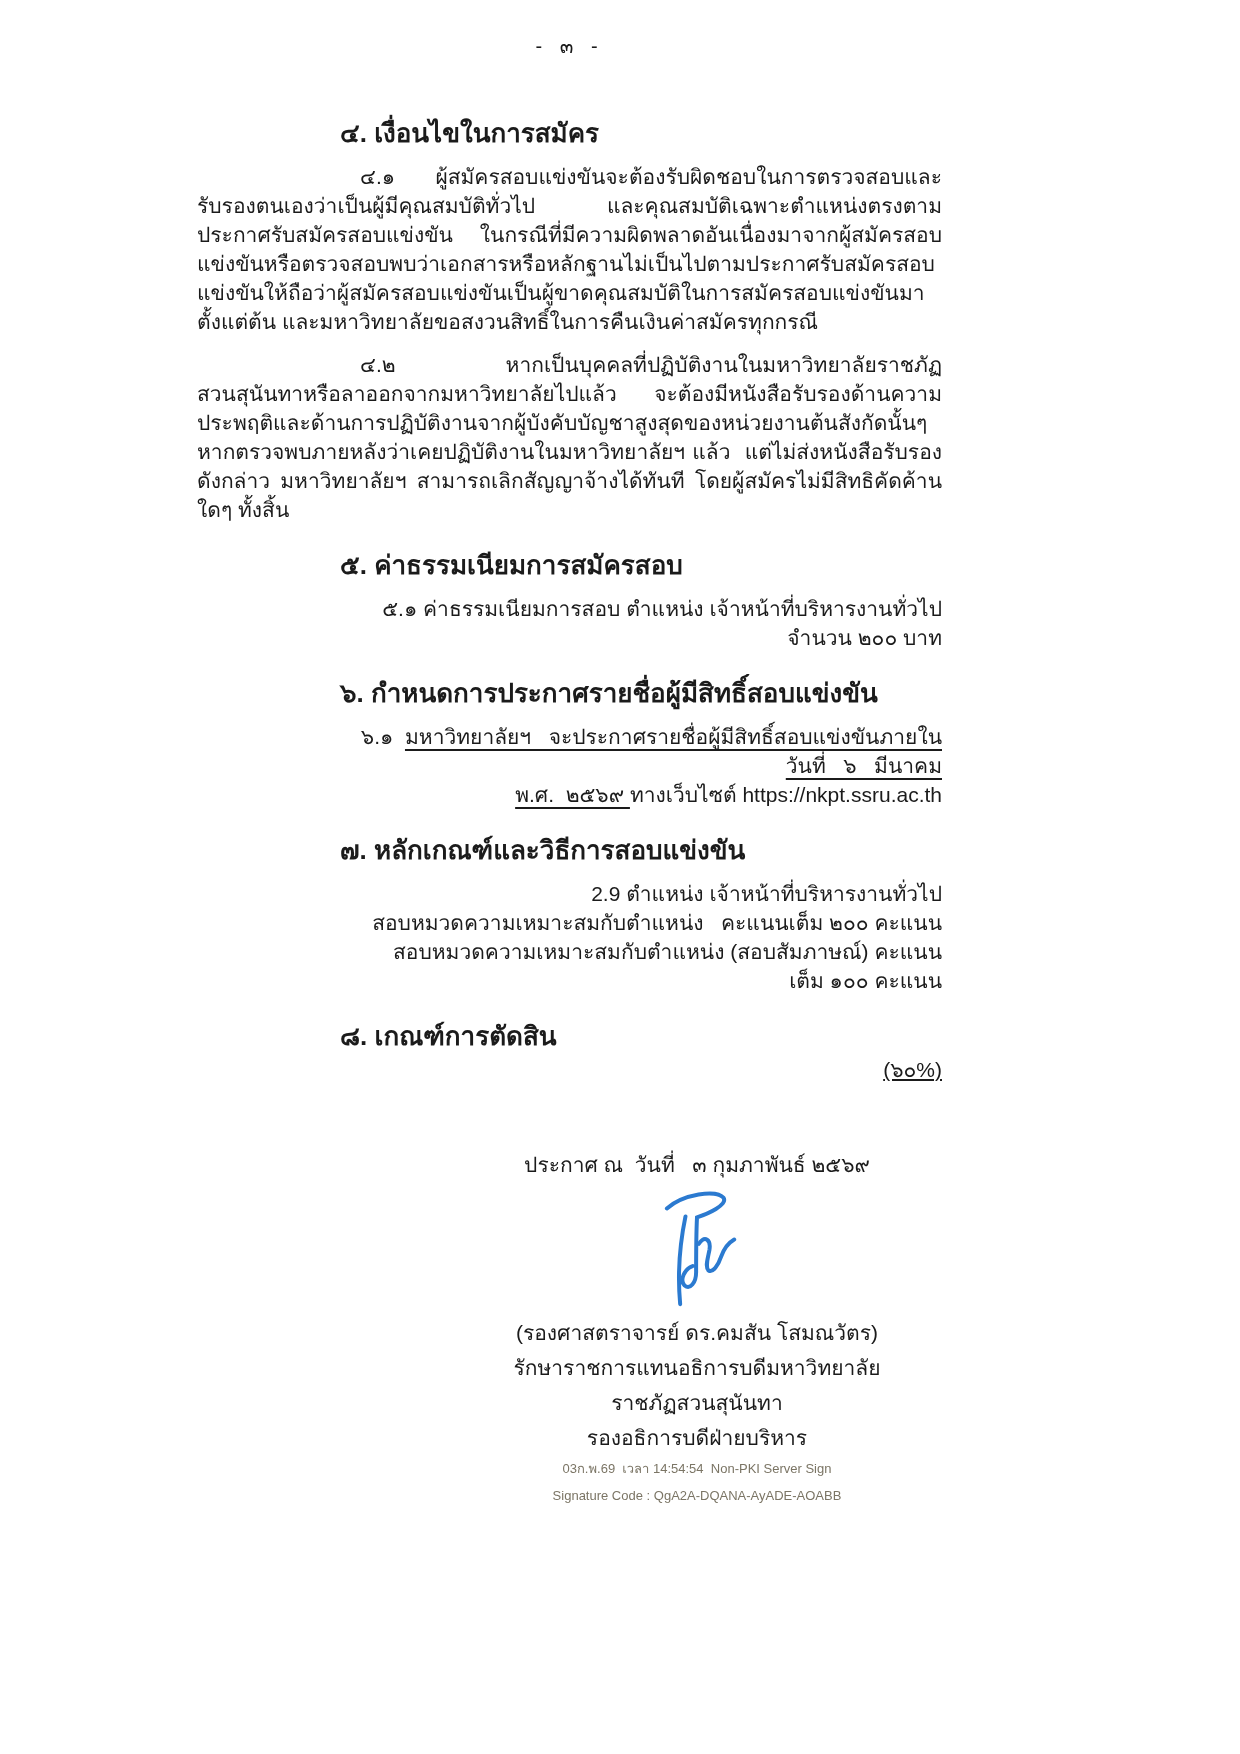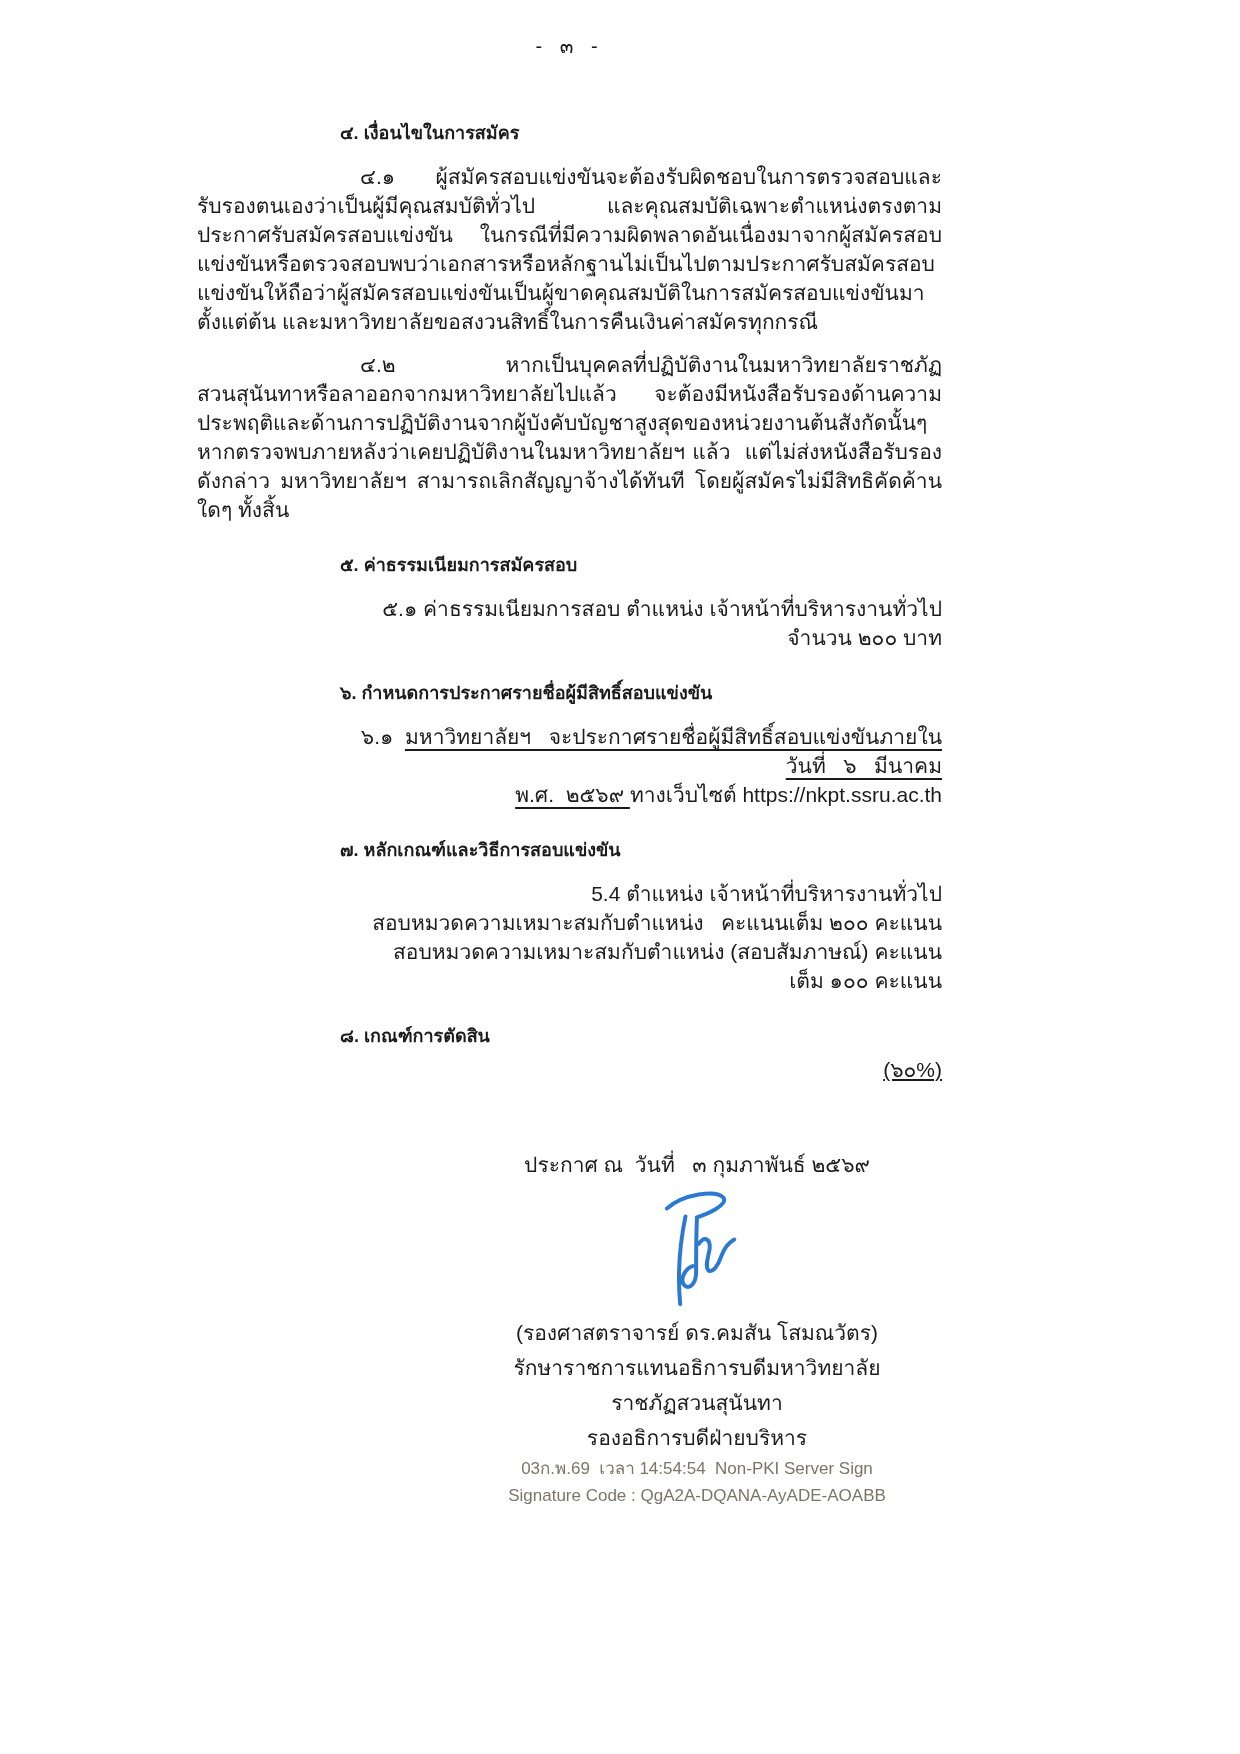--- a/index.html
+++ b/index.html
@@ -19,21 +19,21 @@
     margin-left: 197px;
     text-align: center;
     font-size: 20px;
     letter-spacing: 6px;
   }
   .content {
     width: 745px;
     margin-left: 197px;
   }
   .sec-heading {
-    font-size: 18px;
+    font-size: 26px;
     font-weight: bold;
     margin: 26px 0 4px 143px;
     line-height: 30px;
     white-space: pre-wrap;
   }
   .sec-heading.first { margin-top: 56px; }
   p { margin: 0; }
   .para {
     font-size: 21px;
     line-height: 29px;
@@ -65,21 +65,21 @@
     line-height: 29px;
     white-space: pre-wrap;
   }
   .signature-wrap { margin-top: 10px; height: 126px; }
   .signer-name, .signer-title {
     font-size: 21px;
     line-height: 35px;
     white-space: pre-wrap;
   }
   .stamp {
-    font-size: 17px;
+    font-size: 13px;
     line-height: 27px;
     color: #7b7565;
     white-space: pre-wrap;
   }
 </style>
 </head>
 <body>
 
 <div class="page">
 
@@ -91,21 +91,21 @@
     <p class="para justify">๔.๑ ผู้สมัครสอบแข่งขันจะต้องรับผิดชอบในการตรวจสอบและรับรองตนเองว่าเป็นผู้มีคุณสมบัติทั่วไป  และคุณสมบัติเฉพาะตำแหน่งตรงตามประกาศรับสมัครสอบแข่งขัน  ในกรณีที่มีความผิดพลาดอันเนื่องมาจากผู้สมัครสอบแข่งขันหรือตรวจสอบพบว่าเอกสารหรือหลักฐานไม่เป็นไปตามประกาศรับสมัครสอบแข่งขันให้ถือว่าผู้สมัครสอบแข่งขันเป็นผู้ขาดคุณสมบัติในการสมัครสอบแข่งขันมาตั้งแต่ต้น และมหาวิทยาลัยขอสงวนสิทธิ์ในการคืนเงินค่าสมัครทุกกรณี</p>
     <p class="para justify">๔.๒ หากเป็นบุคคลที่ปฏิบัติงานในมหาวิทยาลัยราชภัฏสวนสุนันทาหรือลาออกจากมหาวิทยาลัยไปแล้ว  จะต้องมีหนังสือรับรองด้านความประพฤติและด้านการปฏิบัติงานจากผู้บังคับบัญชาสูงสุดของหน่วยงานต้นสังกัดนั้นๆ  หากตรวจพบภายหลังว่าเคยปฏิบัติงานในมหาวิทยาลัยฯ แล้ว  แต่ไม่ส่งหนังสือรับรองดังกล่าว มหาวิทยาลัยฯ สามารถเลิกสัญญาจ้างได้ทันที โดยผู้สมัครไม่มีสิทธิคัดค้านใดๆ ทั้งสิ้น</p>
 
     <h2 class="sec-heading">๕. ค่าธรรมเนียมการสมัครสอบ</h2>
     <p class="para">๕.๑ ค่าธรรมเนียมการสอบ ตำแหน่ง เจ้าหน้าที่บริหารงานทั่วไป  จำนวน ๒๐๐ บาท</p>
 
     <h2 class="sec-heading">๖. กำหนดการประกาศรายชื่อผู้มีสิทธิ์สอบแข่งขัน</h2>
     <p class="para"><span>๖.๑  </span><span class="underline">มหาวิทยาลัยฯ   จะประกาศรายชื่อผู้มีสิทธิ์สอบแข่งขันภายในวันที่   ๖   มีนาคม</span><br><span class="underline">พ.ศ.  ๒๕๖๙ </span><span>ทางเว็บไซต์ https://nkpt.ssru.ac.th</span></p>
 
     <h2 class="sec-heading">๗. หลักเกณฑ์และวิธีการสอบแข่งขัน</h2>
-    <p class="para">5.4 ตำแหน่ง เจ้าหน้าที่บริหารงานทั่วไป</p>
+    <p class="para">2.9 ตำแหน่ง เจ้าหน้าที่บริหารงานทั่วไป</p>
     <p class="para sub">สอบหมวดความเหมาะสมกับตำแหน่ง   คะแนนเต็ม ๒๐๐ คะแนน</p>
     <p class="para sub">สอบหมวดความเหมาะสมกับตำแหน่ง (สอบสัมภาษณ์) คะแนนเต็ม ๑๐๐ คะแนน</p>
 
     <h2 class="sec-heading">๘. เกณฑ์การตัดสิน</h2>
     <p class="para noindent">(๖๐%)</p>
 
     <div class="sig-block">
       <p class="announce">ประกาศ ณ  วันที่   ๓ กุมภาพันธ์ ๒๕๖๙</p>
 
       <div class="signature-wrap">

